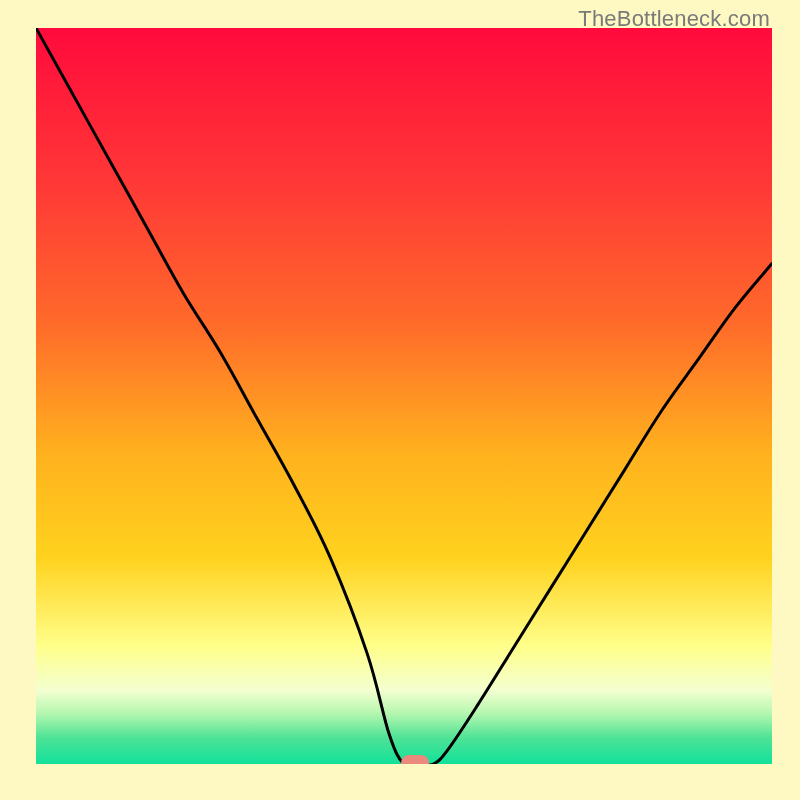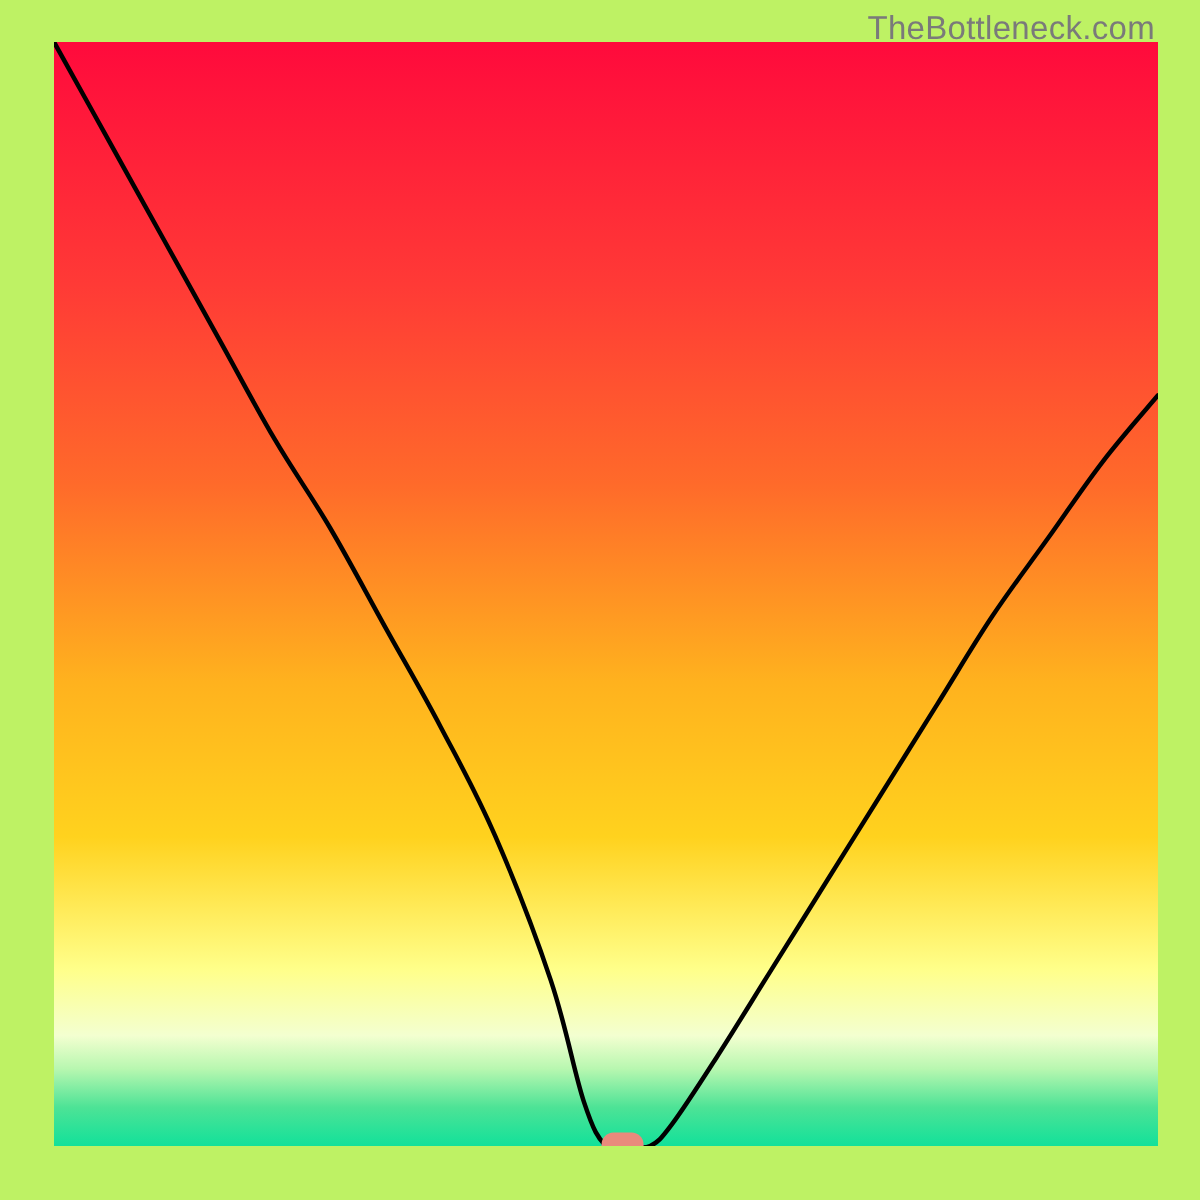--- a/index.html
+++ b/index.html
@@ -9,21 +9,21 @@
     height: 800px;
     background: #000;
     overflow: hidden;
   }
   .frame {
     position: absolute;
     left: 0;
     top: 0;
     width: 800px;
     height: 800px;
-    background: #bef264;
+    background: #fef9c3;
   }
   .plot {
     position: absolute;
     left: 36px;
     top: 28px;
     width: 736px;
     height: 736px;
     overflow: hidden;
   }
   .attrib {

